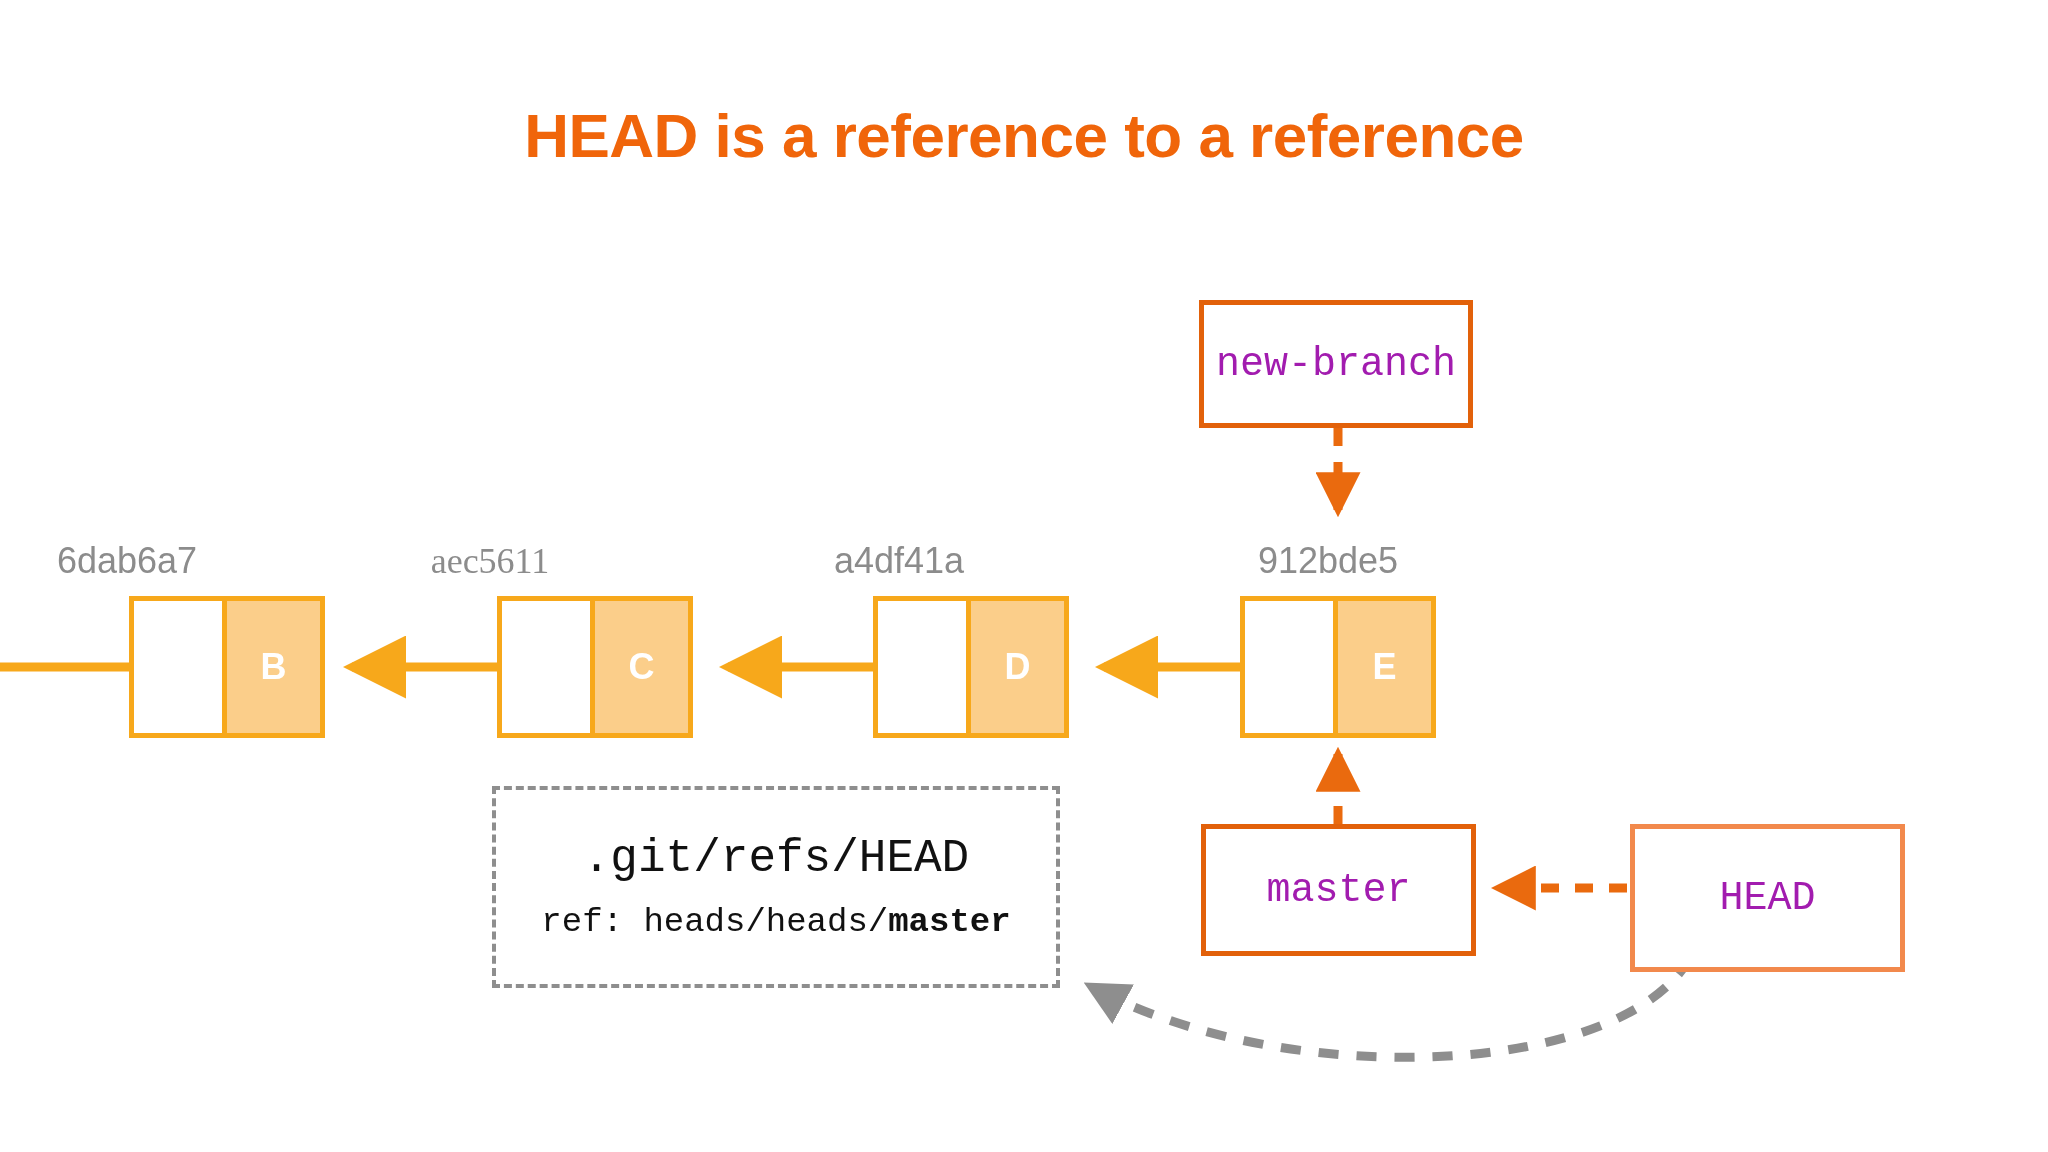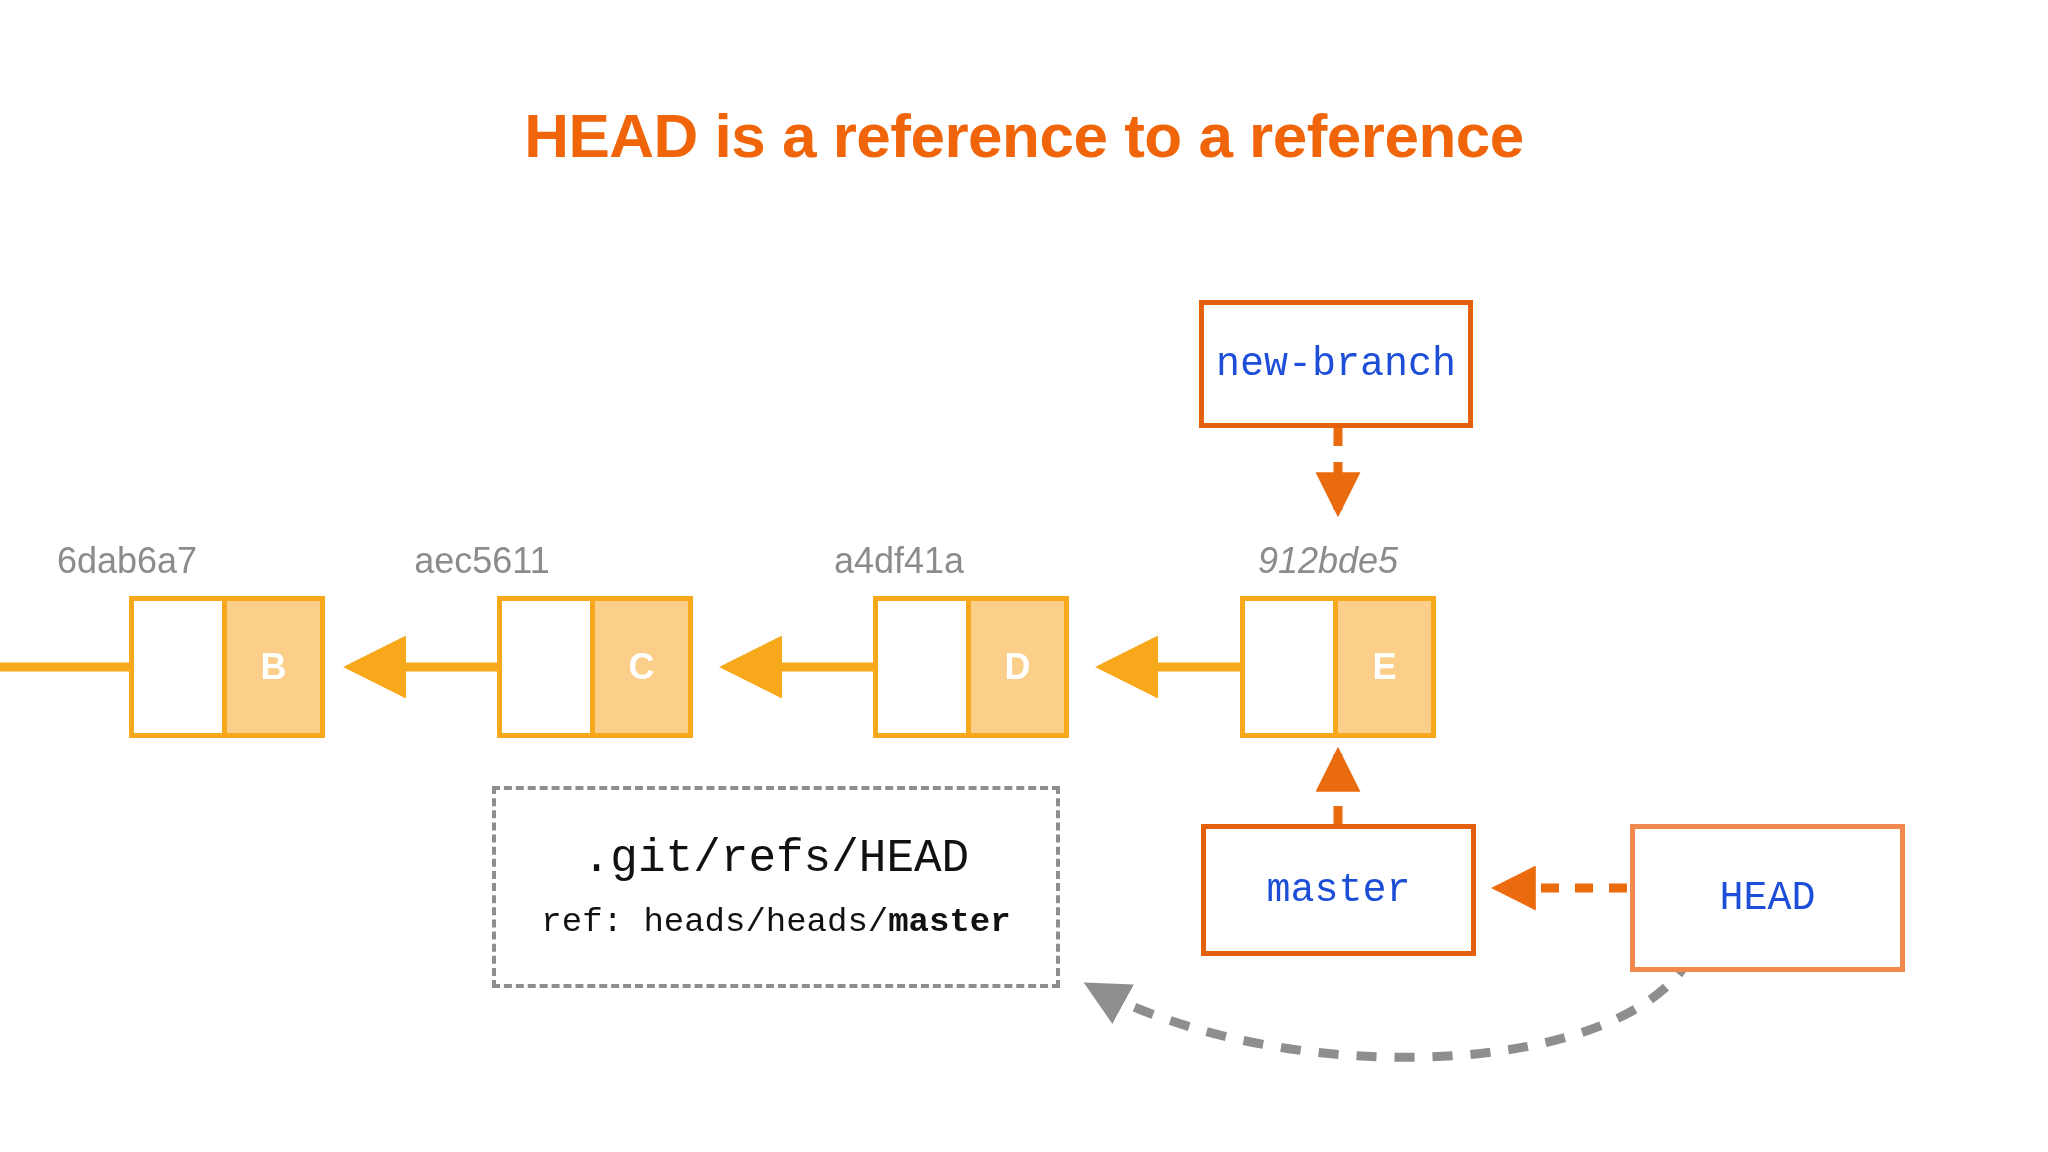--- a/index.html
+++ b/index.html
@@ -83,21 +83,21 @@
   
   .refbox {
     position: absolute;
     box-sizing: border-box;
     background: #ffffff;
     display: flex;
     align-items: center;
     justify-content: center;
     font-family: "Liberation Mono", monospace;
     font-size: 40px;
-    color: #1d4ed8;
+    color: #a21caf;
     white-space: nowrap;
   }
   .refbox.strong { border: 5px solid #E2610A; }
   .refbox.soft   { border: 5px solid #F2894C; }
 
   
   #refs-file {
     position: absolute;
     left: 492px;
     top: 786px;
@@ -163,23 +163,23 @@
     <line x1="1338" y1="428" x2="1338" y2="510" stroke="#EA6A0E" stroke-width="9" stroke-dasharray="18 16" marker-end="url(#ah-dash-orange)"></line>
 
     <line x1="1338" y1="824" x2="1338" y2="754" stroke="#EA6A0E" stroke-width="9" stroke-dasharray="18 16" marker-end="url(#ah-dash-orange)"></line>
 
     <line x1="1627" y1="888" x2="1498" y2="888" stroke="#EA6A0E" stroke-width="9" stroke-dasharray="18 16" marker-end="url(#ah-dash-orange)"></line>
 
     <path d="M 1690 958 C 1620 1080 1280 1090 1090 986" stroke="#8E8E8E" stroke-width="9" fill="none" stroke-dasharray="20 18" marker-end="url(#ah-dash-gray)"></path>
   </svg>
 
   <div class="commit-hash" style="left:-23px; top:540px;">6dab6a7</div>
-  <div class="commit-hash" style="left:332px; top:540px;">aec5611</div>
+  <div class="commit-hash" style="left:340px; top:540px;font-family:Liberation Serif, serif;">aec5611</div>
   <div class="commit-hash" style="left:749px; top:540px;">a4df41a</div>
-  <div class="commit-hash" style="left:1178px; top:540px;font-style:italic;">912bde5</div>
+  <div class="commit-hash" style="left:1178px; top:540px;">912bde5</div>
 
   <div class="commit" style="left:129px; top:596px;">
     <div class="parent-cell"></div>
     <div class="letter-cell">B</div>
   </div>
 
   <div class="commit" style="left:497px; top:596px;">
     <div class="parent-cell"></div>
     <div class="letter-cell">C</div>
   </div>

